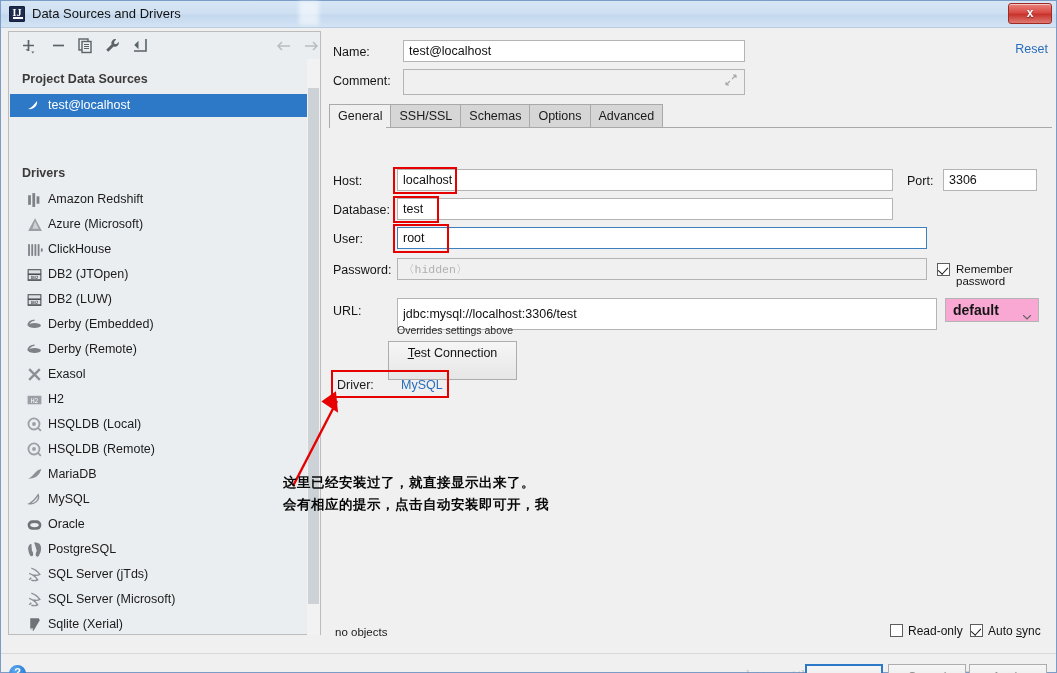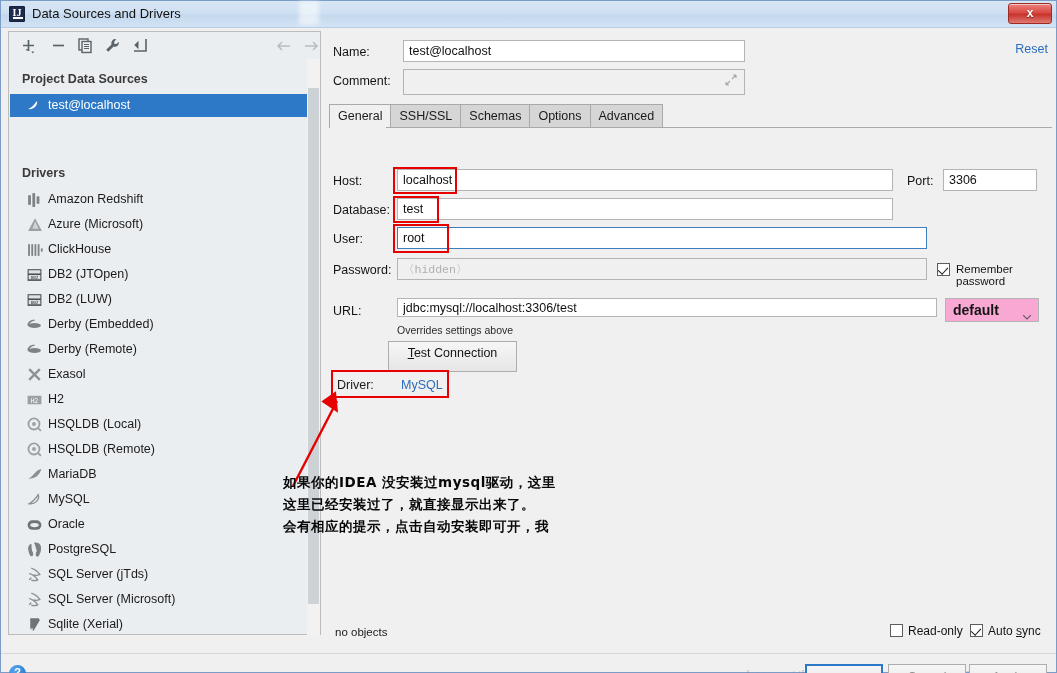--- a/index.html
+++ b/index.html
@@ -154,21 +154,21 @@
   .combo {
     position:absolute; background:#f9a8d4; border:1px solid #b4b4b4;
     font-size:14px; color:#141414;font-weight:bold;
   }
   .combo .txt { position:absolute; left:7px; top:3px; }
   .combo .arw { position:absolute; right:7px; top:8px; width:8px; height:5px; color:#5c5c5c; }
 
   #overrides-note { position:absolute; left:404px; top:296px; font-size:10.5px; color:#2b2b2b; }
 
   #test-conn {
-    position:absolute; left:395px; top:313px; width:129px; height:31px;
+    position:absolute; left:395px; top:313px; width:129px; height:39px;
     background:linear-gradient(to bottom,#f6f6f6,#e6e6e6);
     border:1px solid #adadad; font-size:12.5px; color:#141414; cursor:pointer;
   }
   #test-conn .t { position:absolute; left:0; top:4px; width:100%; text-align:center; }
   .mnem { text-decoration:underline; }
 
   #driver-label { position:absolute; left:336px; top:350px; font-size:12.5px; }
   #driver-value { position:absolute; left:400px; top:350px; font-size:12.5px; color:#2a6dbb; cursor:pointer; }
 
   
@@ -476,21 +476,21 @@
       <div class="redbox" style="left:68px; top:196px; width:56px; height:29px;"></div>
 
       <div class="flabel" style="left:8px; top:235px;">Password:</div>
       <input class="finput readonlybg" style="left: 72px; top: 230px; width: 530px;" type="text">
       <div class="pw-placeholder" style="left:78px; top:234px;">〈hidden〉</div>
 
       <div class="chk-box checked" style="left:612px; top:235px;"></div>
       <div class="chk-lbl" style="left:631px; top:235px;"><span>Remember password</span></div>
 
       <div class="flabel" style="left:8px; top:276px;">URL:</div>
-      <input class="finput" style="left: 72px; top: 270px; width: 540px; height: 19px;" type="text" value="jdbc:mysql://localhost:3306/test">
+      <input class="finput" style="left: 72px; top: 270px; width: 540px; height: 32px;" type="text" value="jdbc:mysql://localhost:3306/test">
 
       <div class="combo" style="left:620px; top:270px; width:94px; height:24px;">
         <span class="txt">default</span>
         <span class="arw">
           <svg width="8" height="5" viewBox="0 0 8 5">
               <path d="M0 0l4 4 4-4" stroke="#5c5c5c" stroke-width="1.1" fill="none"></path>
             </svg>
         </span>
       </div>
 
@@ -512,21 +512,20 @@
       <div class="chk-box checked" style="left:645px; top:596px;"></div>
       <div class="chk-lbl" style="left:663px; top:596px; font-size:12px;">Auto <span class="mnem">s</span>ync</div>
     </div>
 
     <svg id="arrow-svg" viewBox="0 0 80 110">
       <line x1="12" y1="103" x2="56" y2="18" stroke="#e60000" stroke-width="2.4"></line>
       <path d="M50 8 L62 26 L42 24 Z" fill="#e60000" transform="rotate(28 52 18)"></path>
     </svg>
 
     <div id="cn-note">
-      <div>如果你的IDEA 没安装过mysql驱动，这里</div>
       <div>这里已经安装过了，就直接显示出来了。</div>
       <div>会有相应的提示，点击自动安装即可开，我</div>
     </div>
 
     <div id="bottom-sep"></div>
 
     <div id="help-btn">
       <span>?</span>
     </div>
 

